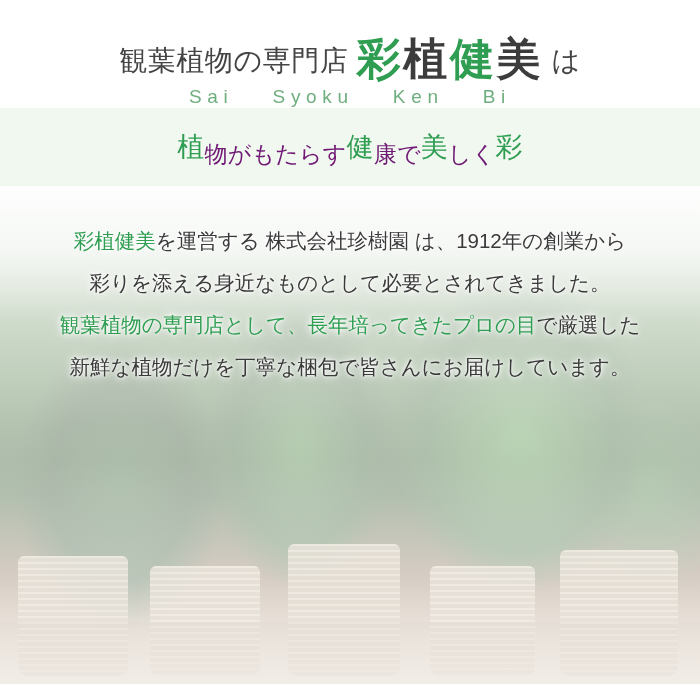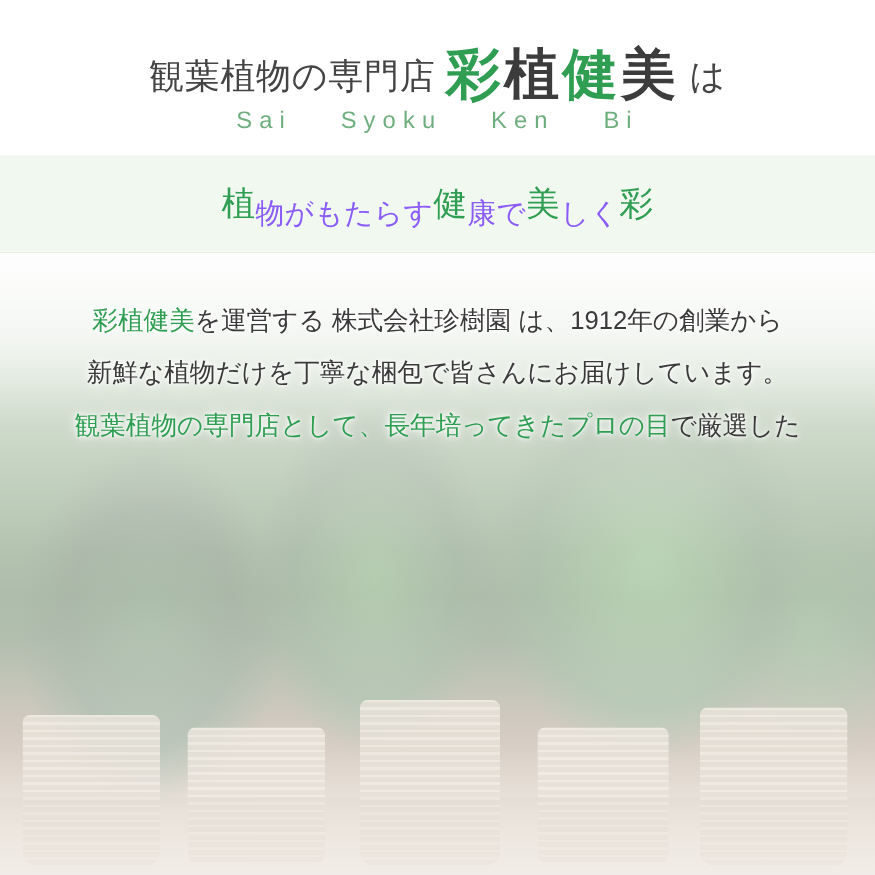--- a/index.html
+++ b/index.html
@@ -17,21 +17,21 @@
   .page {
     position: relative;
     width: 700px;
     height: 700px;
     background: #ffffff;
   }
 
   
   .header {
     position: relative;
-    height: 124px;
+    height: 108px;
     background: #ffffff;
   }
   .header-line {
     position: absolute;
     left: 0;
     right: 0;
     top: 30px;
     text-align: center;
     white-space: nowrap;
     color: #444444;
@@ -74,21 +74,21 @@
     background: #f1f8f0;
     display: flex;
     align-items: center;
     justify-content: center;
     color: #3c3c3c;
     font-size: 23px;
     white-space: nowrap;
     letter-spacing: 0.01em;
   }
   .tagline .g { color: #2f9e52; font-size: 27px; }
-  .tagline .k { color: #8b5cf6; margin-top: 14px; }
+  .tagline .k { color: #701a75; margin-top: 14px; }
 
   
   .body {
     position: relative;
     height: 498px;
     overflow: hidden;
   }
 
   
   .photo {
@@ -189,18 +189,19 @@
       <div class="pot p2"></div>
       <div class="pot p3"></div>
       <div class="pot p4"></div>
       <div class="pot p5"></div>
       <div class="soil"></div>
     </div>
     <div class="veil"></div>
 
     <div class="copy" id="copy-block">
         <p><span class="g">彩植健美</span><span class="d">を運営する 株式会社珍樹園 は、1912年の創業から</span></p>
+        <p><span class="d">彩りを添える身近なものとして必要とされてきました。</span></p>
+        <p><span class="g">観葉植物の専門店として、長年培ってきたプロの目</span><span class="d">で厳選した</span></p>
         <p><span class="d">新鮮な植物だけを丁寧な梱包で皆さんにお届けしています。</span></p>
-        <p><span class="g">観葉植物の専門店として、長年培ってきたプロの目</span><span class="d">で厳選した</span></p>
       </div>
   </div>
 
 </div>
 
 </body></html>

